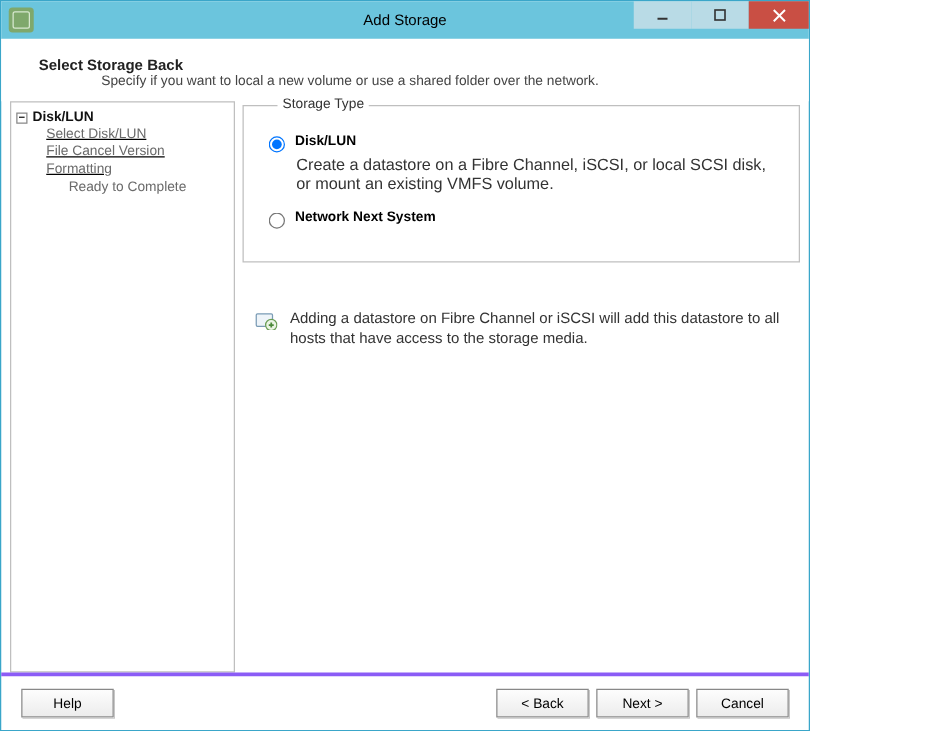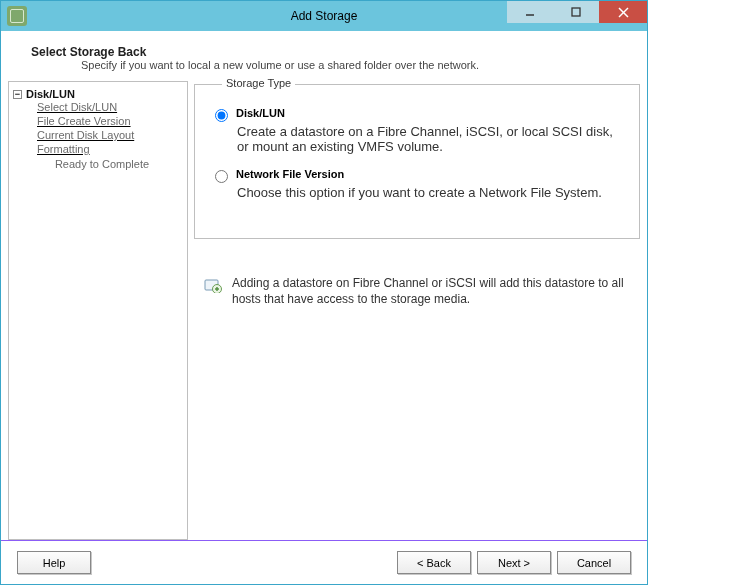--- a/index.html
+++ b/index.html
@@ -155,21 +155,21 @@
     flex: 0 0 18px;
   }
   .info-icon svg { display:block; }
   .info-text {
     color: #333; font-size: 12px;
     line-height: 1.35;
   }
 
   
   .footer {
-    border-top: 1px solid #8b5cf6;
+    border-top: 3px solid #8b5cf6;
     padding: 10px 16px;
     display: flex; align-items: center;
   }
   .btn {
     min-width: 74px; height: 23px;
     border: 1px solid #888;
     background: linear-gradient(#fdfdfd, #ececec);
     font-size: 11px;
     display: inline-flex; align-items:center; justify-content:center;
     padding: 0 10px;
@@ -214,43 +214,41 @@
 
   <div class="body">
 
     <div class="sidebar">
       <div class="tree-root">
         <span class="tree-toggle">−</span>
         <span>Disk/LUN</span>
       </div>
       <div class="tree-children">
         <div class="tree-item">Select Disk/LUN</div>
-        <div class="tree-item">File Create Version</div>
-        <div class="tree-item">Current Disk Layout</div>
+        <div class="tree-item">File Cancel Version</div>
         <div class="tree-item">Formatting</div>
       </div>
       <div class="tree-final">Ready to Complete</div>
     </div>
 
     <div class="main">
 
       <div class="groupbox">
         <div class="groupbox-legend">Storage Type</div>
 
         <div class="option">
           <input type="radio" name="stype" checked="" style="">
           <span class="olabel">Disk/LUN</span>
         </div>
         <div class="option-desc">Create a datastore on a Fibre Channel, iSCSI, or local SCSI disk, or mount an existing VMFS volume.</div>
 
         <div class="option">
           <input type="radio" name="stype" style="">
-          <span class="olabel">Network File Version</span>
+          <span class="olabel">Network Next System</span>
         </div>
-        <div class="option-desc">Choose this option if you want to create a Network File System.</div>
       </div>
 
       <div class="info-row">
         <div class="info-icon">
           <svg width="18" height="18" viewBox="0 0 18 18">
             <rect x="1" y="5" width="13" height="10" rx="1" fill="#eef4f9" stroke="#7a9bb5"></rect>
             <circle cx="13" cy="14" r="4.5" fill="#eaf4e4" stroke="#6a9e55"></circle>
             <line x1="11" y1="14" x2="15" y2="14" stroke="#4c8a3a" stroke-width="1.4"></line>
             <line x1="13" y1="12" x2="13" y2="16" stroke="#4c8a3a" stroke-width="1.4"></line>
           </svg>

